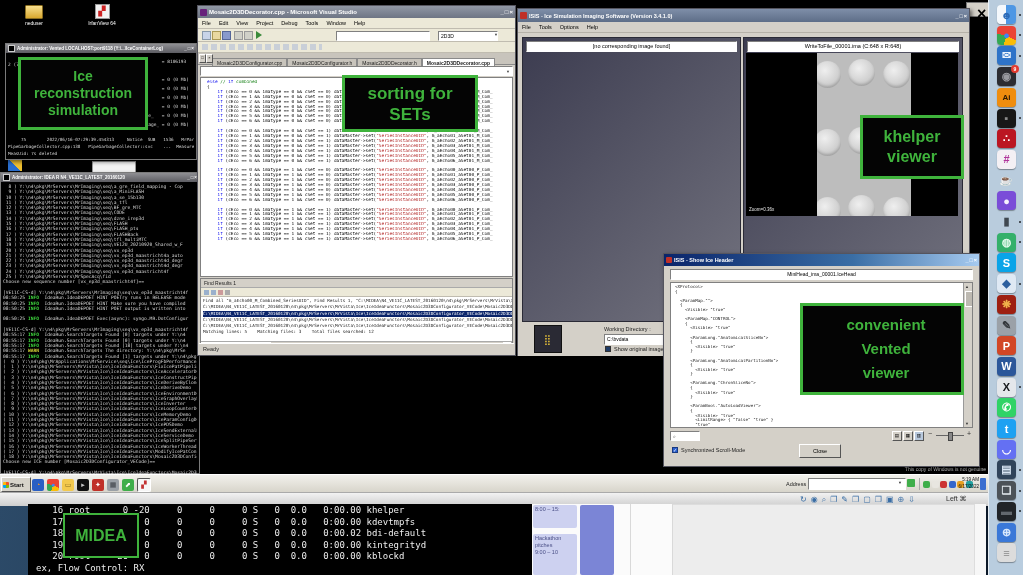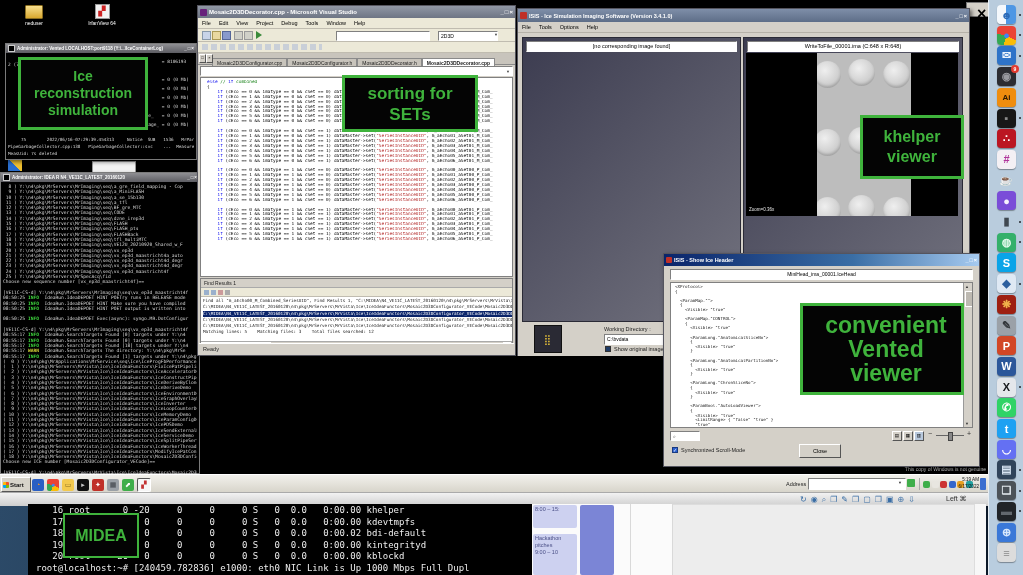--- a/index.html
+++ b/index.html
@@ -369,21 +369,21 @@
       <div>simulation</div>
     </div>
   <div class="glabel" id="lbl-sort" style="left:342px;top:75px;width:136px;height:57px;font-size:17px;line-height:21px;z-index:30;">
       <div>sorting for</div>
       <div>SETs</div>
     </div>
   <div class="glabel" id="lbl-native" style="left:860px;top:115px;width:104px;height:64px;font-size:16px;line-height:20px;z-index:30;">
       <div>khelper</div>
       <div>viewer</div>
     </div>
-  <div class="glabel" id="lbl-icehead" style="left:800px;top:303px;width:164px;height:92px;font-size:23px;line-height:24px;z-index:50;padding-left:8px;">
+  <div class="glabel" id="lbl-icehead" style="left:800px;top:303px;width:164px;height:92px;font-size:15px;line-height:24px;z-index:50;padding-left:8px;">
       <div>convenient</div>
       <div>Vented</div>
       <div>viewer</div>
     </div>
   <div class="glabel" id="lbl-mars" style="left:63px;top:513px;width:76px;height:45px;font-size:16px;border-width:2px;z-index:60;">
       <div>MIDEA</div>
     </div>
 
   <div class="abs" style="left:840px;top:466px;width:146px;font-size:5px;color:#cfcfcf;text-align:right;">This copy of Windows is not genuine</div>
 
@@ -438,21 +438,20 @@
     <span style="position:absolute;left:946px;top:2px;font-size:7px;color:#333;">Left ⌘</span>
   </div>
 
   <div class="abs mono" style="left:28px;top:504px;width:504px;height:71px;background:#000;overflow:hidden;z-index:55;">
     <div id="marslines" style="padding:1px 0 0 8px;font-size:9px;line-height:11.6px;color:#ececec;">
         <div class="ln">   16 root      0 -20     0     0     0 S   0  0.0   0:00.00 khelper</div>
         <div class="ln">   17 root     20   0     0     0     0 S   0  0.0   0:00.00 kdevtmpfs</div>
         <div class="ln">   18 root     20   0     0     0     0 S   0  0.0   0:00.02 bdi-default</div>
         <div class="ln">   19 root     20   0     0     0     0 S   0  0.0   0:00.00 kintegrityd</div>
         <div class="ln">   20 root     20   0     0     0     0 S   0  0.0   0:00.00 kblockd</div>
-        <div class="ln">root@localhost:~# [240459.782836] e1000: eth0 NIC Link is Up 1000 Mbps Full Dupl</div>
         <div class="ln">ex, Flow Control: RX</div>
       </div>
   </div>
 
   <div class="abs" style="left:532px;top:504px;width:454px;height:71px;background:#fbfbfb;overflow:hidden;z-index:54;">
     <div style="position:absolute;left:1px;top:1px;width:44px;height:23px;background:#cdd1f0;border-radius:2px;overflow:hidden;padding:1px 2px;box-sizing:border-box;">
       <div style="font-size:5.5px;color:#4a4f86;">8:00 – 15:</div>
     </div>
     <div style="position:absolute;left:1px;top:30px;width:44px;height:41px;background:#cdd1f0;border-radius:2px;overflow:hidden;padding:1px 2px;box-sizing:border-box;">
       <div style="font-size:5.5px;color:#4a4f86;line-height:7px;">Hackathon pitches</div>

